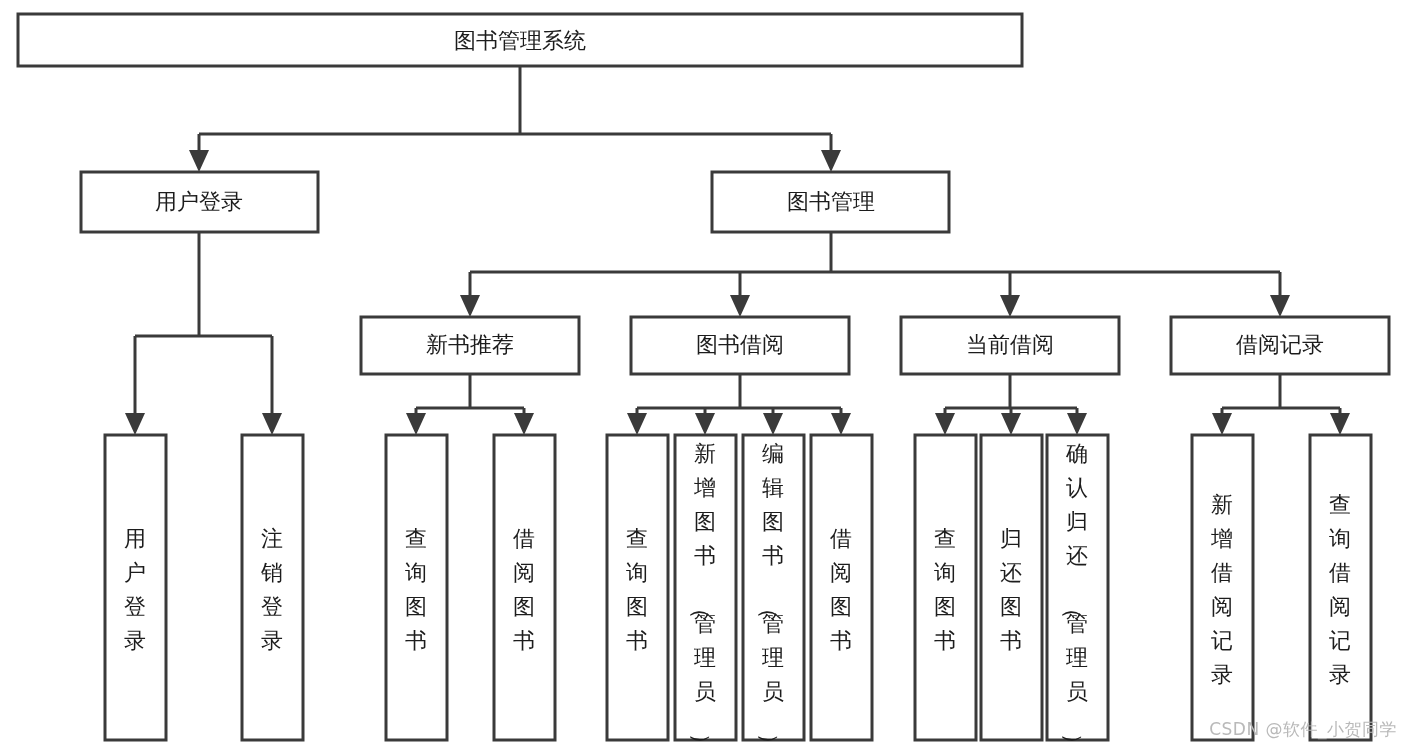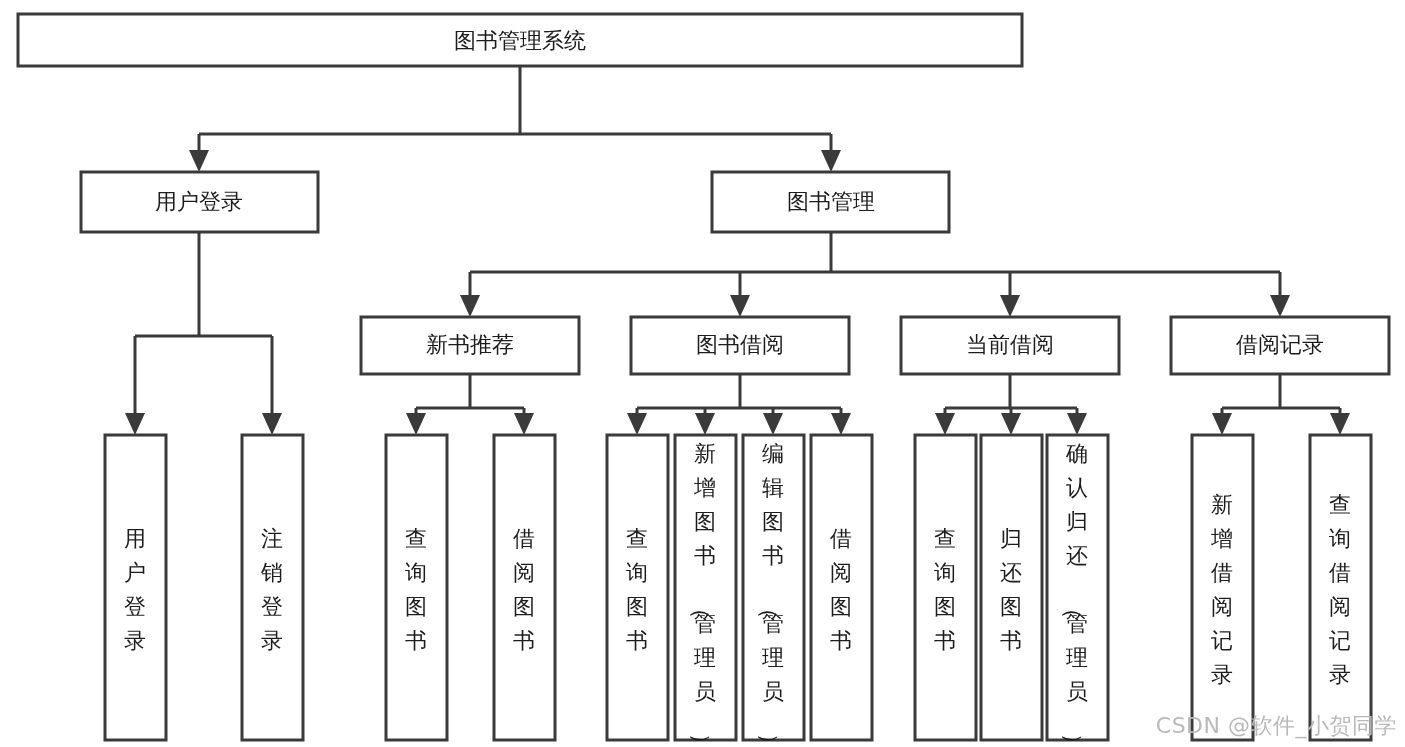--- a/index.html
+++ b/index.html
@@ -53,21 +53,21 @@
     font-family: "DejaVu Sans", "Liberation Sans", sans-serif;
     font-size: 22px;
     fill: #1c1c1c;
     text-anchor: middle;
   }
   .watermark {
     position: absolute;
     right: 8px;
     bottom: 6px;
     font-family: "DejaVu Sans", "Liberation Sans", sans-serif;
-    font-size: 22px;
+    font-size: 17px;
     color: #b9b9b9;
     letter-spacing: 0.5px;
     white-space: nowrap;
     user-select: none;
   }
 </style>
 </head>
 <body>
 
 <div id="diagram-root">

